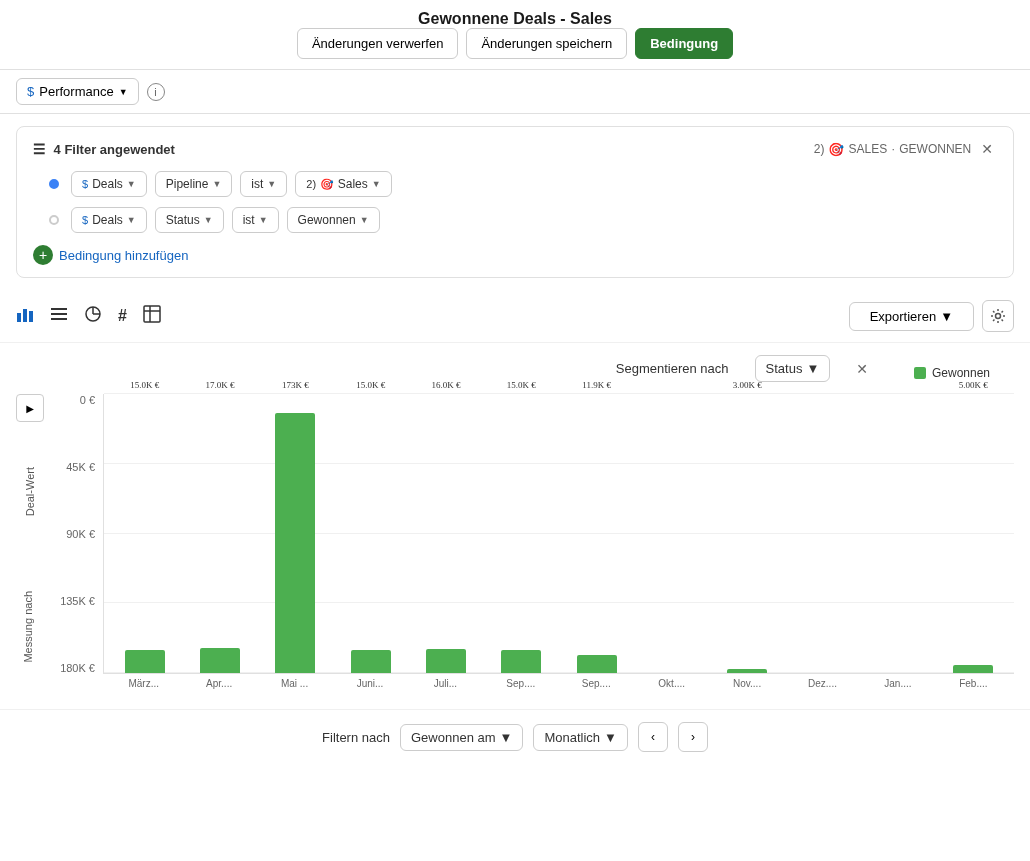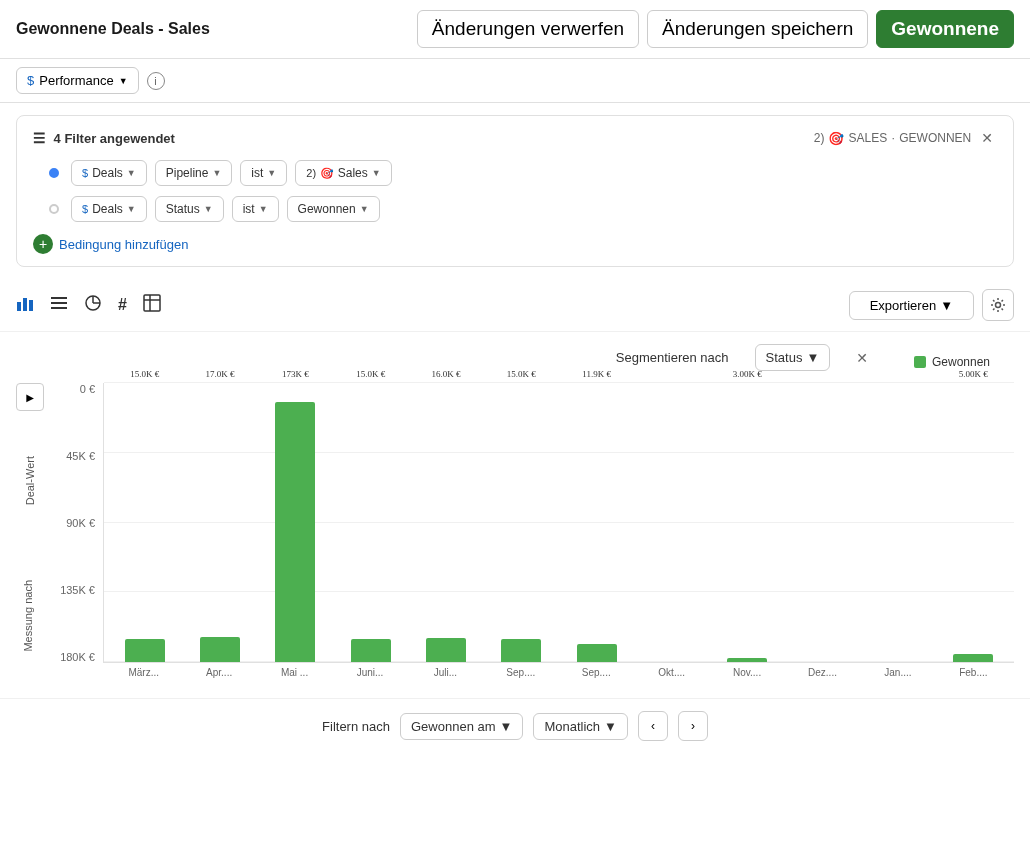--- a/index.html
+++ b/index.html
@@ -1,22 +1,22 @@
 <!DOCTYPE html>
 <html><head>
   <meta charset="utf-8">
   <style>
     * { box-sizing: border-box; margin: 0; padding: 0; }
     body { font-family: -apple-system, BlinkMacSystemFont, 'Segoe UI', sans-serif; font-size: 13px; background: #fff; color: #333; }
 
     
-    .header { display: flex; align-items: center; justify-content: space-between; padding: 10px 16px; border-bottom: 1px solid #e0e0e0; }
+    .header { display: flex; align-items: center; justify-content: space-between; padding: 10px 16px; border-bottom: 1px solid #e0e0e0; flex-direction: column; }
     .header-title { font-size: 16px; font-weight: 600; color: #1a1a1a; }
     .header-actions { display: flex; gap: 8px; }
-    .btn { padding: 7px 14px; border-radius: 6px; border: 1px solid #ccc; background: #fff; cursor: pointer; font-size: 19px; }
+    .btn { padding: 7px 14px; border-radius: 6px; border: 1px solid #ccc; background: #fff; cursor: pointer; font-size: 13px; }
     .btn-primary { background: #2e7d32; color: #fff; border-color: #2e7d32; font-weight: 600; }
 
     
     .toolbar-row { display: flex; align-items: center; padding: 8px 16px; border-bottom: 1px solid #e0e0e0; gap: 8px; }
     .performance-btn { display: flex; align-items: center; gap: 5px; padding: 5px 10px; border: 1px solid #ccc; border-radius: 6px; background: #fff; cursor: pointer; font-size: 13px; }
     .info-icon { width: 18px; height: 18px; border-radius: 50%; border: 1.5px solid #888; display: flex; align-items: center; justify-content: center; font-size: 11px; color: #666; cursor: pointer; }
 
     
     .filter-section { margin: 12px 16px; border: 1px solid #e0e0e0; border-radius: 8px; padding: 12px 16px; }
     .filter-header { display: flex; align-items: center; justify-content: space-between; margin-bottom: 12px; }
@@ -75,21 +75,21 @@
     .measurement-label { writing-mode: vertical-rl; transform: rotate(180deg); font-size: 11px; color: #555; white-space: nowrap; margin-right: 4px; }
   </style>
 </head>
 <body>
 
 <div class="header">
   <span class="header-title">Gewonnene Deals - Sales</span>
   <div class="header-actions">
     <button class="btn">Änderungen verwerfen</button>
     <button class="btn">Änderungen speichern</button>
-    <button class="btn btn-primary">Gewonnene</button>
+    <button class="btn btn-primary">Bedingung</button>
   </div>
 </div>
 
 <div class="toolbar-row">
   <button class="performance-btn">
     <span style="color:#1565c0; font-size:13px;">$</span>
     <span>Performance</span>
     <span style="font-size:9px;">▼</span>
   </button>
   <div class="info-icon">i</div>

